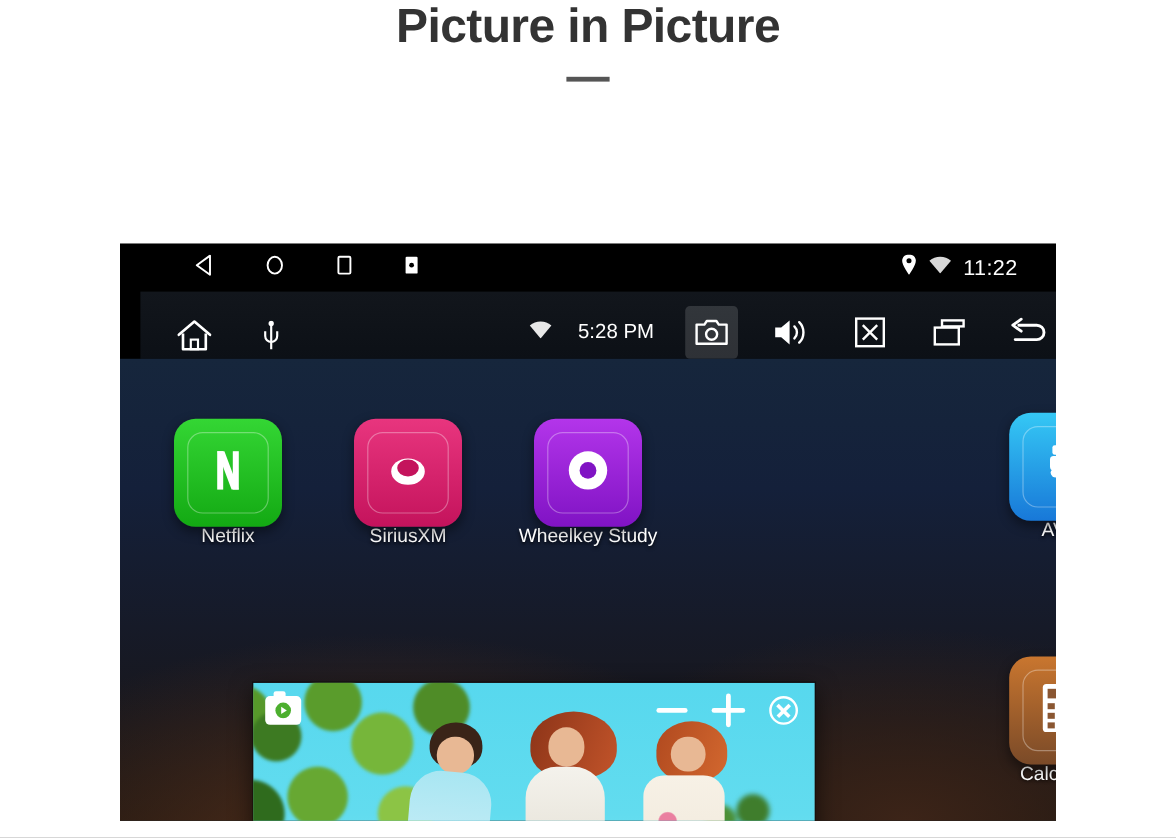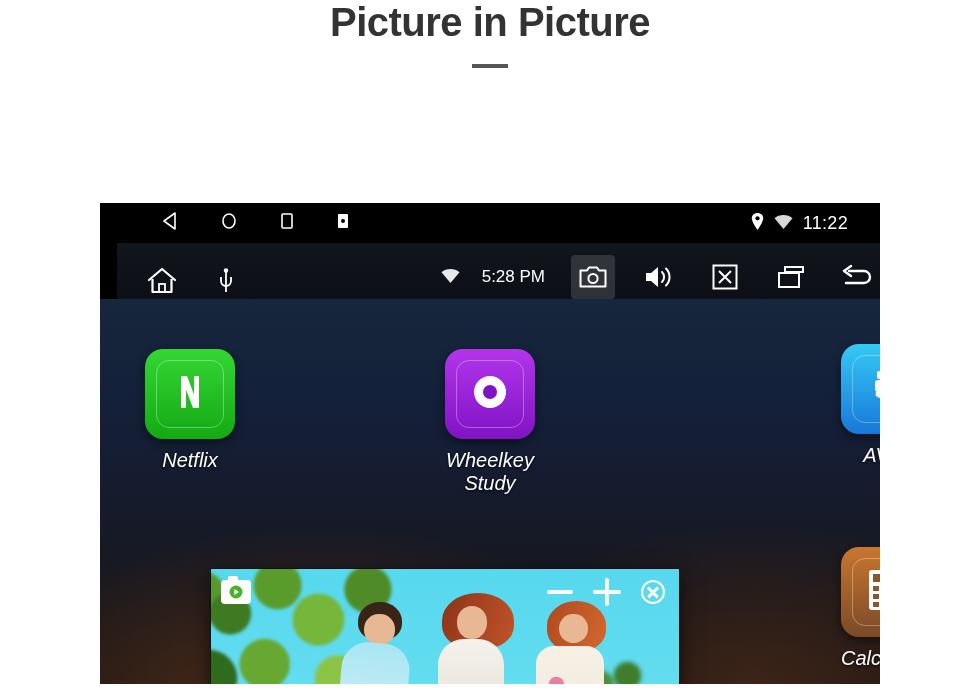--- a/index.html
+++ b/index.html
@@ -76,23 +76,22 @@
     width: 90px; height: 90px; border-radius: 18px; margin: 0 auto;
     position: relative; display: flex; align-items: center; justify-content: center;
     box-shadow: 0 4px 10px rgba(0,0,0,0.45);
   }
   .app-tile::after {
     content: ""; position: absolute; left: 11px; top: 11px;
     right: 11px; bottom: 11px; border-radius: 13px;
     border: 1.5px solid rgba(255,255,255,0.33);
   }
   .app-label {
-    margin-top: 10px; color: #ffffff; font-size: 20px;
+    color: #ffffff; font-size: 16px;
     text-shadow: 0 1px 3px rgba(0,0,0,0.8);
-    font-style: italic;
   }
   .tile-glyph { position: relative; z-index: 2; }
 
   
   .pip-window {
     position: absolute; left: 110px; top: 365px;
     width: 470px; height: 276px; overflow: hidden;
     border: 1px solid rgba(0,0,0,0.5);
     box-shadow: 0 6px 18px rgba(0,0,0,0.6);
   }
@@ -279,20 +278,31 @@
           <svg width="40" height="40" viewBox="0 0 40 40">
               <path d="M11 4 H17 L29 36 H23 Z" fill="#fff"></path>
               <rect x="11" y="4" width="5" height="32" fill="#fff"></rect>
               <rect x="24" y="4" width="5" height="32" fill="#fff"></rect>
             </svg>
         </span>
       </div>
       <div class="app-label">Netflix</div>
     </div>
 
+    <div class="app-cell" style="left:170px; top:50px;">
+      <div class="app-tile" style="background:linear-gradient(180deg,#e8357e 0%,#c4135c 100%);">
+        <span class="tile-glyph">
+          <svg width="40" height="40" viewBox="0 0 40 40">
+              <ellipse cx="20" cy="21" rx="14" ry="11" fill="#fff"></ellipse>
+              <ellipse cx="20" cy="18" rx="9" ry="7" fill="#c4135c"></ellipse>
+            </svg>
+        </span>
+      </div>
+      <div class="app-label">SiriusXM</div>
+    </div>
 
     <div class="app-cell" style="left:320px; top:50px;">
       <div class="app-tile" style="background:linear-gradient(180deg,#b335ea 0%,#8013c4 100%);">
         <span class="tile-glyph">
           <svg width="44" height="44" viewBox="0 0 44 44">
               <circle cx="22" cy="22" r="16" fill="#fff"></circle>
               <circle cx="22" cy="22" r="7" fill="#8013c4"></circle>
             </svg>
         </span>
       </div>

